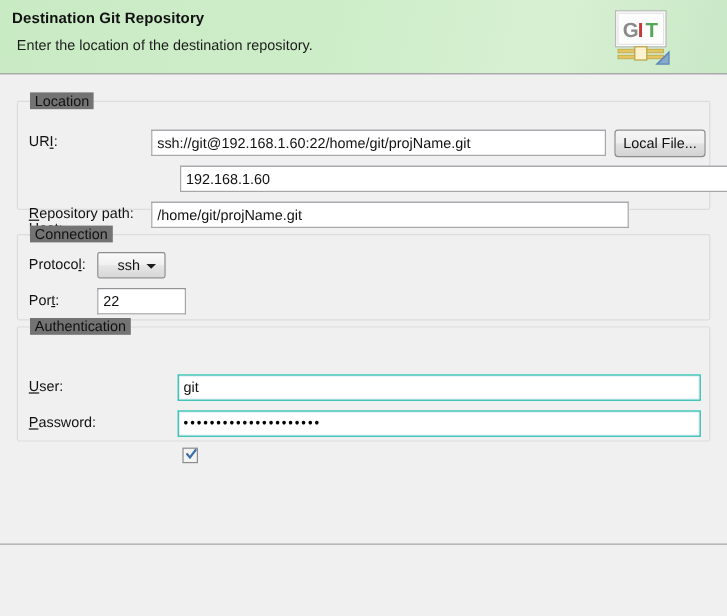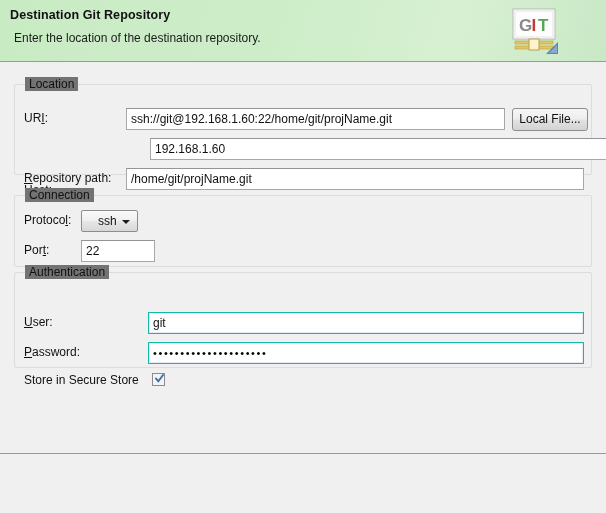--- a/index.html
+++ b/index.html
@@ -224,21 +224,21 @@
   <div class="btn" style="left:512px; top:45px; width:76px; height:23px; line-height:21px;">Local File...</div>
 
   <div class="field-label" style="left:24px; top:78px;margin-top:42px;">
     <span class="mn">H</span><span>ost:</span>
   </div>
   <input class="txt" type="text" style="left: 126px; top: 75px; width: 458px; margin-left: 24px;" value="192.168.1.60">
 
   <div class="field-label" style="left:24px; top:108px;">
     <span class="mn">R</span><span>epository path:</span>
   </div>
-  <input class="txt" type="text" style="left: 126px; top: 105px; width: 458px;" value="/home/git/projName.git">
+  <input class="txt" type="text" style="left: 126px; top: 105px; width: 398px;" value="/home/git/projName.git">
 
   <div class="group grp-connection">
     <span class="group-title">Connection</span>
   </div>
 
   <div class="field-label" style="left:24px; top:150px;">
     <span>Protoco</span><span class="mn">l</span><span>:</span>
   </div>
   <div class="combo" style="left:81px; top:147px; width:57px;">
     <span>ssh</span>
@@ -257,21 +257,20 @@
   <div class="field-label" style="left:24px; top:252px;">
     <span class="mn">U</span><span>ser:</span>
   </div>
   <input class="txt focusring" type="text" style="left: 148px; top: 249px; width: 436px;" value="git">
 
   <div class="field-label" style="left:24px; top:282px;">
     <span class="mn">P</span><span>assword:</span>
   </div>
   <div class="txt focusring pwd-dots" style="left:148px; top:279px; width:436px; overflow:hidden;">•••••••••••••••••••••</div>
 
-  <div class="field-label" style="left:24px; top:310px;">Store in Secure Store</div>
   <div class="chk" style="left:152px; top:310px;">
     <svg class="chk-mark" viewBox="0 0 9 11" xmlns="http://www.w3.org/2000/svg">
       <path d="M1 5.5 L3.3 8.2 L8 2" stroke="#3a6ea5" stroke-width="1.8" fill="none" stroke-linecap="square"></path>
     </svg>
   </div>
 
 </div>
 
 <div class="footer-sep"></div>
 <div class="footer">

